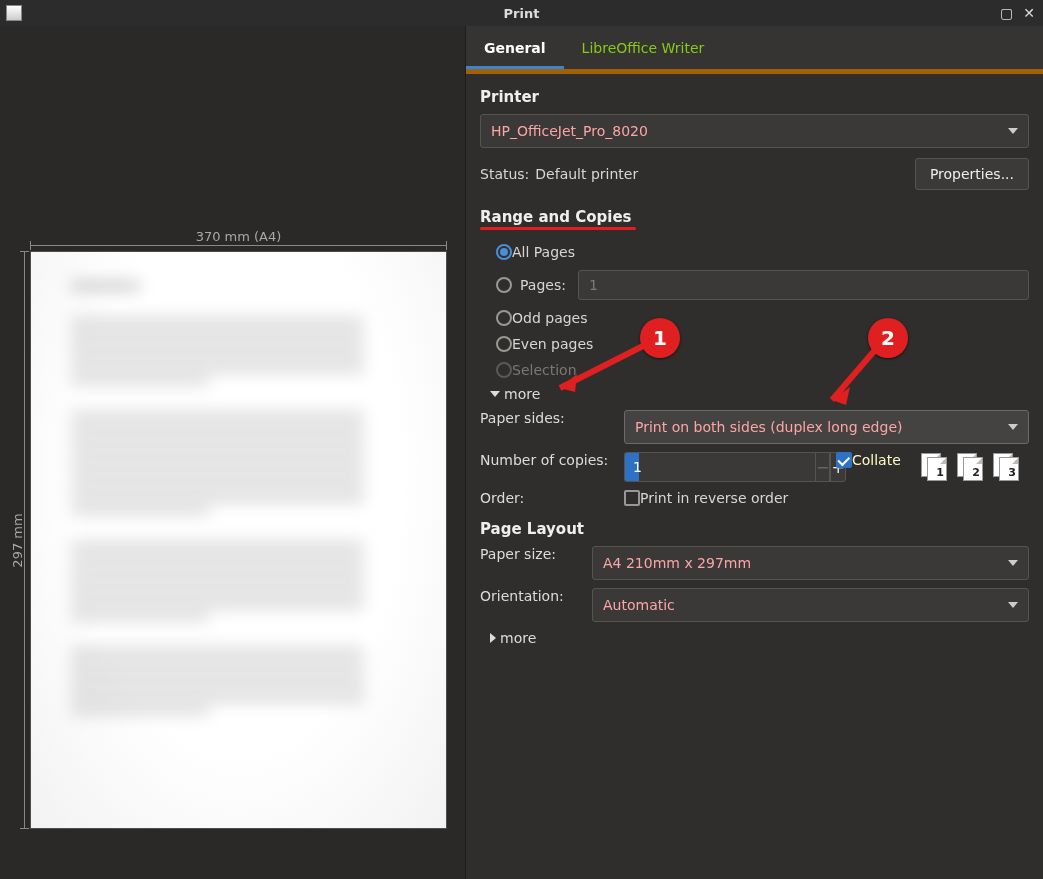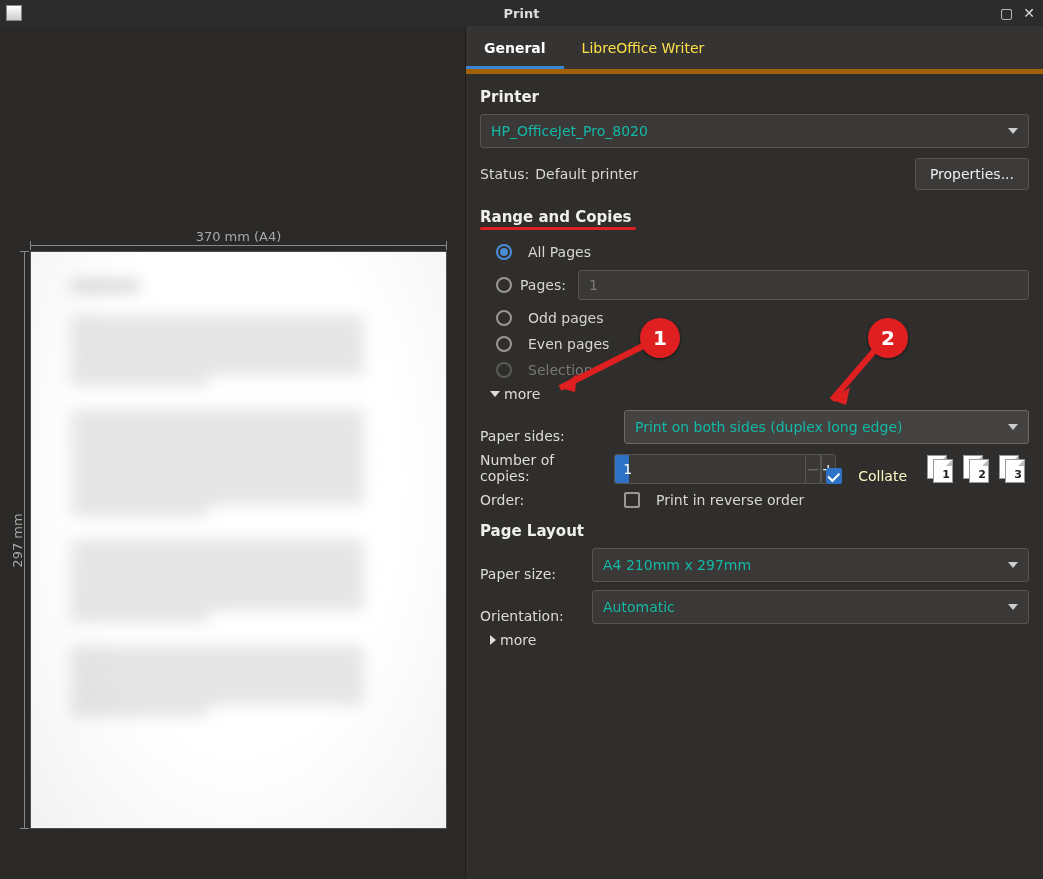--- a/index.html
+++ b/index.html
@@ -39,58 +39,58 @@
 }
 .page .blurtext { position:absolute; inset:30px 30px 30px 40px; filter: blur(8px); }
 .page .blurtext div { height:6px; background:#8d8d8d; margin-bottom:6px; border-radius:2px; opacity:.45;}
 .page .blurtext div.short{ width:40%;} .page .blurtext div.med{width:85%;} .page .blurtext div.gap{background:transparent;height:16px;} .page .blurtext div.head{width:20%;height:8px;opacity:.55;}
 
 .settingscol {
   flex:1; background:#2f2e2c; color:#d8d6d3; font-size:14px;
   display:flex; flex-direction:column; overflow:hidden; border-left:1px solid #1e1d1c;
 }
 .tabs { display:flex; background:#353432; border-bottom:5px solid #a16207; padding-top:6px; }
-.tab { padding:8px 18px 10px; color:#fde047; cursor:pointer; font-size:14px; }
+.tab { padding:8px 18px 10px; color:#84cc16; cursor:pointer; font-size:14px; }
 .tab.active { color:#fff; font-weight:700; border-bottom:3px solid #3a84d6; }
 
 .panel { padding: 10px 14px 14px 14px; overflow:auto; flex:1; }
 
 .sectiontitle { color:#f0efed; font-weight:700; margin: 4px 0 8px 0; font-size:15px; }
 .sectiontitle.u { position:relative; display:inline-block; }
 .sectiontitle.u::after{ content:""; position:absolute; left:0; right:-4px; bottom:-4px; height:3px; background:#e02020; border-radius:2px;}
 
 .dropdown {
   width:100%; height:34px; background:#3a3938; border:1px solid #555451; border-radius:3px;
-  display:flex; align-items:center; padding:0 10px; color:#14b8a6; position:relative; cursor:pointer;
+  display:flex; align-items:center; padding:0 10px; color:#fca5a5; position:relative; cursor:pointer;
 }
 .dropdown.brighthover { background:#444341; border-color:#6b6a68;}
 .dropdown .caret { margin-left:auto; }
 .caret svg{width:10px;height:10px;fill:#ccc;}
 
 .statusrow{ display:flex; align-items:center; margin:10px 0 14px 0; gap:6px;justify-content:space-between;}
 .btn { background:#3b3a38; border:1px solid #555451; border-radius:3px; color:#eee; padding:7px 14px; cursor:pointer; font-size:14px;}
 
 .optlist{ padding-left:16px; display:flex; flex-direction:column; gap:10px; margin-bottom:8px;}
-.radio, .check { display:flex; align-items:center; gap:16px; cursor:pointer;}
+.radio, .check { display:flex; align-items:center; gap:0; cursor:pointer;}
 .rcircle{ width:16px;height:16px;border-radius:50%;border:2px solid #9a9895;display:inline-flex;align-items:center;justify-content:center;}
 .rcircle.sel{ border-color:#4a8ed6;}
 .rcircle.sel::after{content:"";width:8px;height:8px;border-radius:50%;background:#4a8ed6;}
 .rcircle.dis{ border-color:#5a5957;}
 .radio.dis{ color:#7a7876; cursor:default;}
 .cbox{ width:16px;height:16px;border:2px solid #9a9895;border-radius:2px;display:inline-flex;align-items:center;justify-content:center;}
 .cbox.checked{ background:#2d72c5;border-color:#2d72c5;}
 .cbox.checked::after{content:"";width:9px;height:5px;border-left:2px solid #fff;border-bottom:2px solid #fff;transform:rotate(-45deg) translate(0px,-1px);}
 
 .textin {
   flex:1; height:30px; background:#3a3938; border:1px solid #555451; border-radius:3px;
   color:#eee; padding:0 10px; font-size:14px; outline:none;
 }
 .textin::placeholder{color:#7d7b78;}
 
-.row { display:flex; align-items:flex-end; gap:12px; margin:8px 0;}
+.row { display:flex; align-items:flex-start; gap:12px; margin:8px 0;}
 .row .label{ width:132px; color:#dedcd9;}
 .moretoggle{ display:flex; align-items:center; gap:4px; color:#dedcd9; cursor:pointer; margin:4px 0 4px 10px; font-size:14px;}
 .tri{ display:inline-block;}
 .tri.down{ width:0;height:0;border-left:5px solid transparent;border-right:5px solid transparent;border-top:6px solid #dedcd9;}
 .tri.right{ width:0;height:0;border-top:5px solid transparent;border-bottom:5px solid transparent;border-left:6px solid #dedcd9;}
 
 .spinner{ display:flex; align-items:stretch; width:200px;}
 .spinner input{ flex:1; background:#3a3938;border:1px solid #555451;border-right:none;border-radius:3px 0 0 3px;color:#8fc6ff;padding:0 8px;height:30px;font-size:14px;outline:none;}
 .spinbtn{ width:30px;display:flex;align-items:center;justify-content:center;border:1px solid #555451;background:#3a3938;color:#eee;font-size:16px;cursor:pointer;}
 .spinbtn.dim{ color:#6c6a67;}

